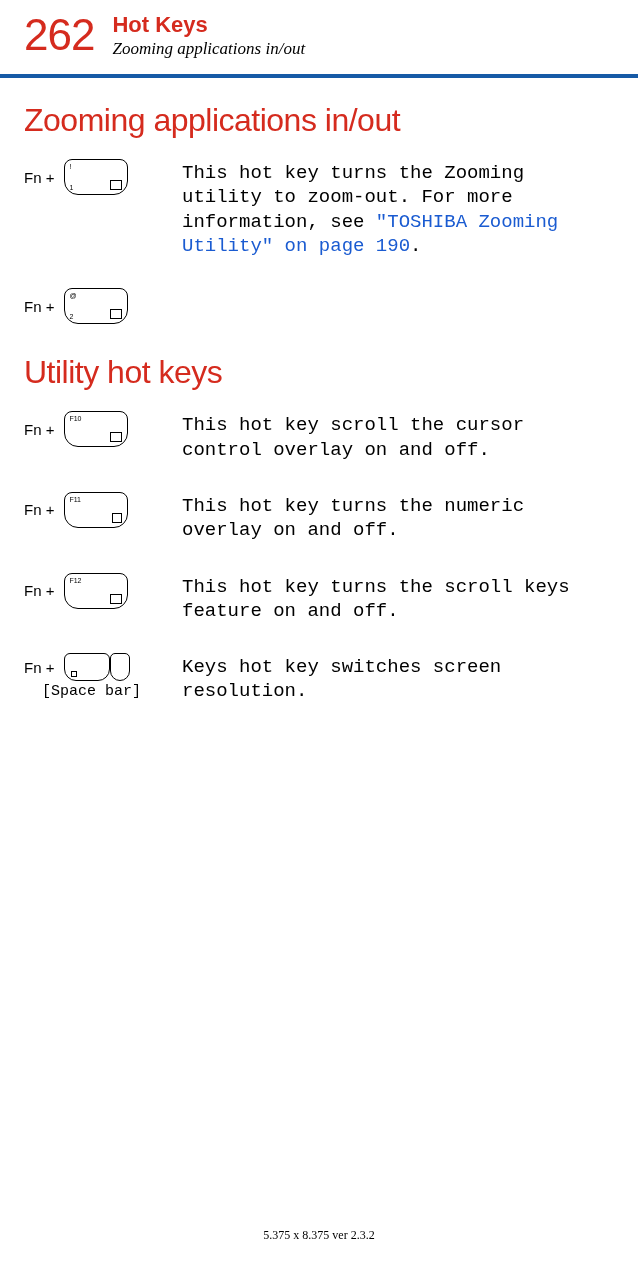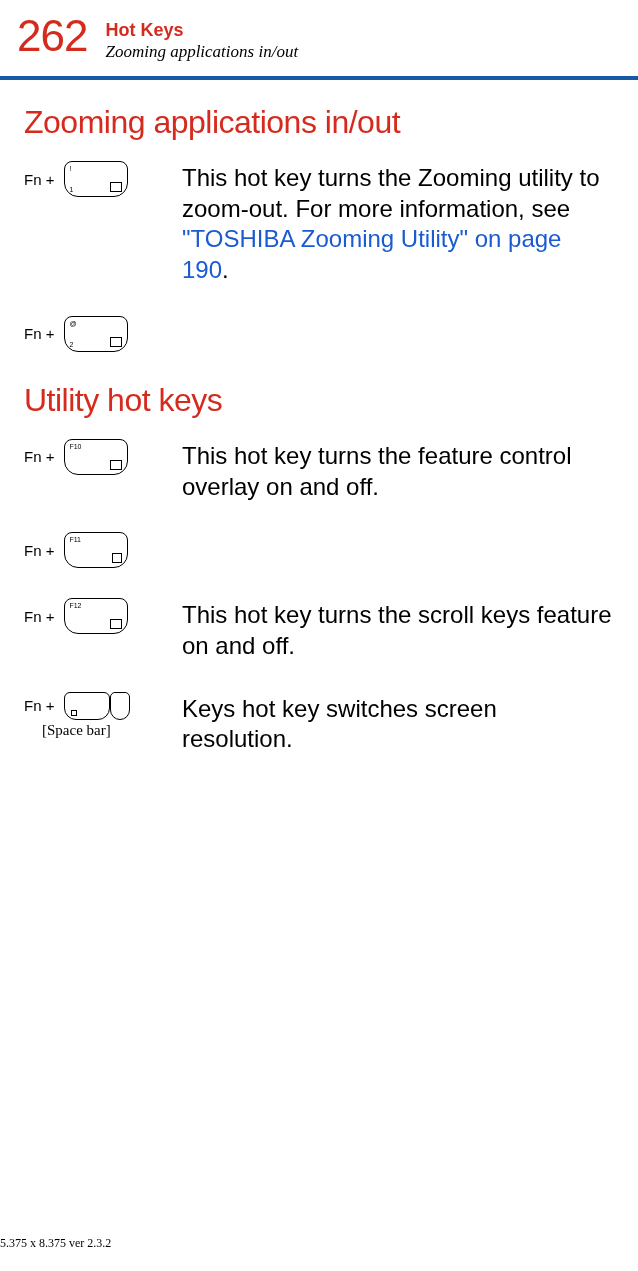--- a/index.html
+++ b/index.html
@@ -6,37 +6,36 @@
   body {
     width: 638px;
     height: 1271px;
     font-family: Georgia, 'Times New Roman', serif;
     background: #fff;
     color: #000;
     position: relative;
   }
   .header {
     display: flex;
-    align-items: center;
-    padding: 10px 20px 10px 17px;
+    padding: 10px 20px 10px 24px;
   }
   .page-number {
     font-family: Arial, Helvetica, sans-serif;
     font-size: 44px;
     font-weight: 400;
     color: #d52b1e;
     margin-right: 18px;
     letter-spacing: -1px;
   }
   .chapter-title {
     font-family: Arial, Helvetica, sans-serif;
-    font-size: 18px;
+    font-size: 22px;
     font-weight: bold;
     color: #d52b1e;
-    margin-top: 10px;
+    margin-top: 2px;
   }
   .section-title {
     font-family: Georgia, 'Times New Roman', serif;
     font-style: italic;
     font-size: 17px;
     color: #000;
     margin-top: 1px;
   }
   .divider-line {
     height: 4px;
@@ -120,40 +119,40 @@
   }
   .num::before {
     content: "";
     position: absolute;
     border: 1px solid #000;
     width: 8px;
     height: 8px;
     left: 0; top: 0;
   }
   .space-sub {
-    font-family: Liberation Serif, serif;
+    font-family: Liberation Mono, monospace;
     font-size: 15px;
     margin-top: 2px;
     margin-left: 18px;
   }
   .desc-col {
-    font-family: Liberation Sans, sans-serif;
-    font-size: 24px;
+    font-family: Liberation Mono, monospace;
+    font-size: 19px;
     line-height: 1.28;
     padding-top: 2px;
   }
   .blue-link {
     color: #1a5bd1;
   }
   .footer {
     position: absolute;
-    bottom: 20px;
+    bottom: 28px;
     left: 0;
     right: 0;
-    text-align: left;
+    text-align: center;
     font-family: 'Times New Roman', serif;
     font-size: 12px;
   }
 </style>
 </head>
 <body>
 
 <div class="header">
   <div class="page-number">262</div>
   <div>
@@ -201,33 +200,34 @@
   <div class="row">
     <div class="key-col">
       <div class="key-line">
         <span class="fn-label">Fn + </span>
         <span class="key-icon">
           <span class="key-corner tl">F10</span>
           <span class="key-glyph"></span>
         </span>
       </div>
     </div>
-    <div class="desc-col">This hot key turns the feature control overlay on and off.</div>
+    <div class="desc-col">This hot key scroll the cursor control overlay on and off.</div>
   </div>
 
   <div class="row" style="margin-top:10px;">
     <div class="key-col">
       <div class="key-line">
         <span class="fn-label">Fn + </span>
         <span class="key-icon">
           <span class="key-corner tl">F11</span>
           <span class="key-glyph num"></span>
         </span>
       </div>
     </div>
+    <div class="desc-col">This hot key turns the numeric overlay on and off.</div>
   </div>
 
   <div class="row" style="margin-top:10px;">
     <div class="key-col">
       <div class="key-line">
         <span class="fn-label">Fn + </span>
         <span class="key-icon">
           <span class="key-corner tl">F12</span>
           <span class="key-glyph"></span>
         </span>

